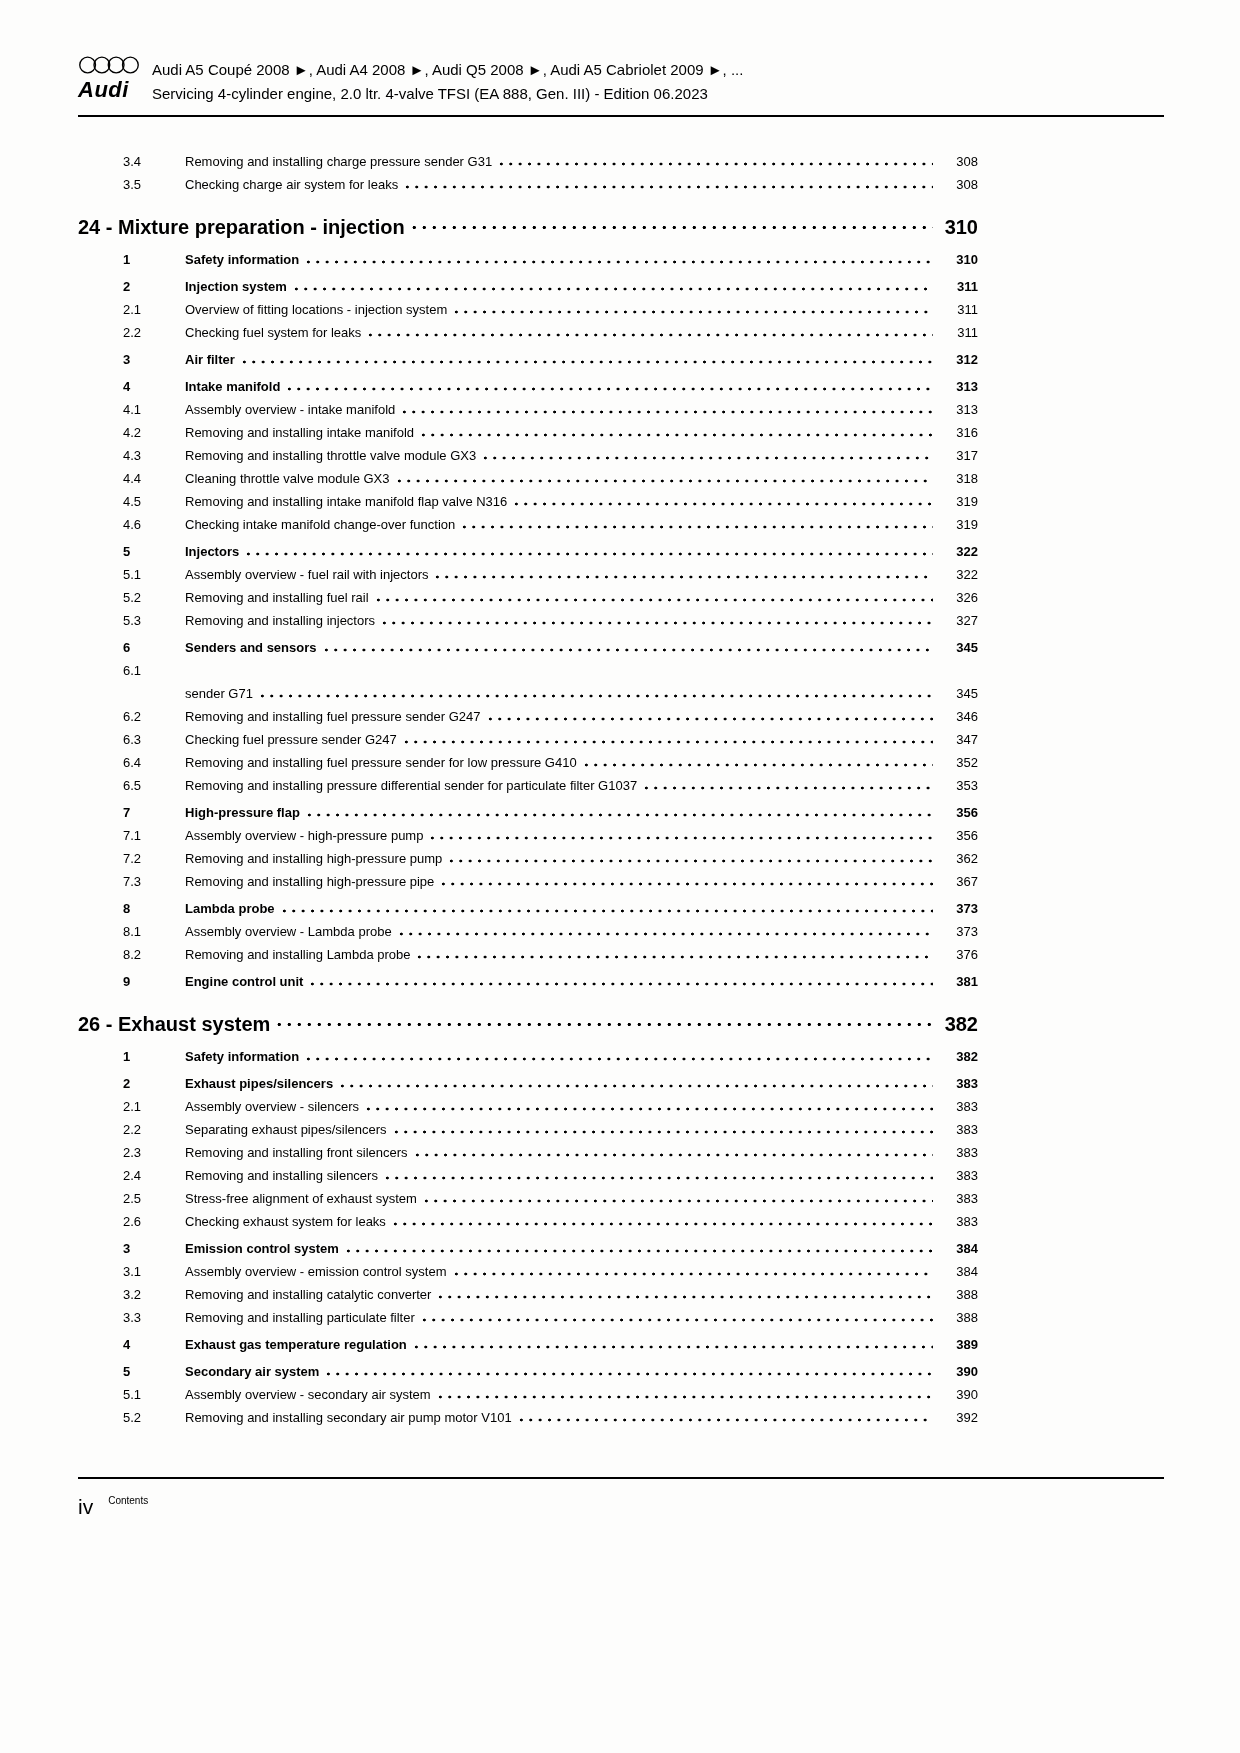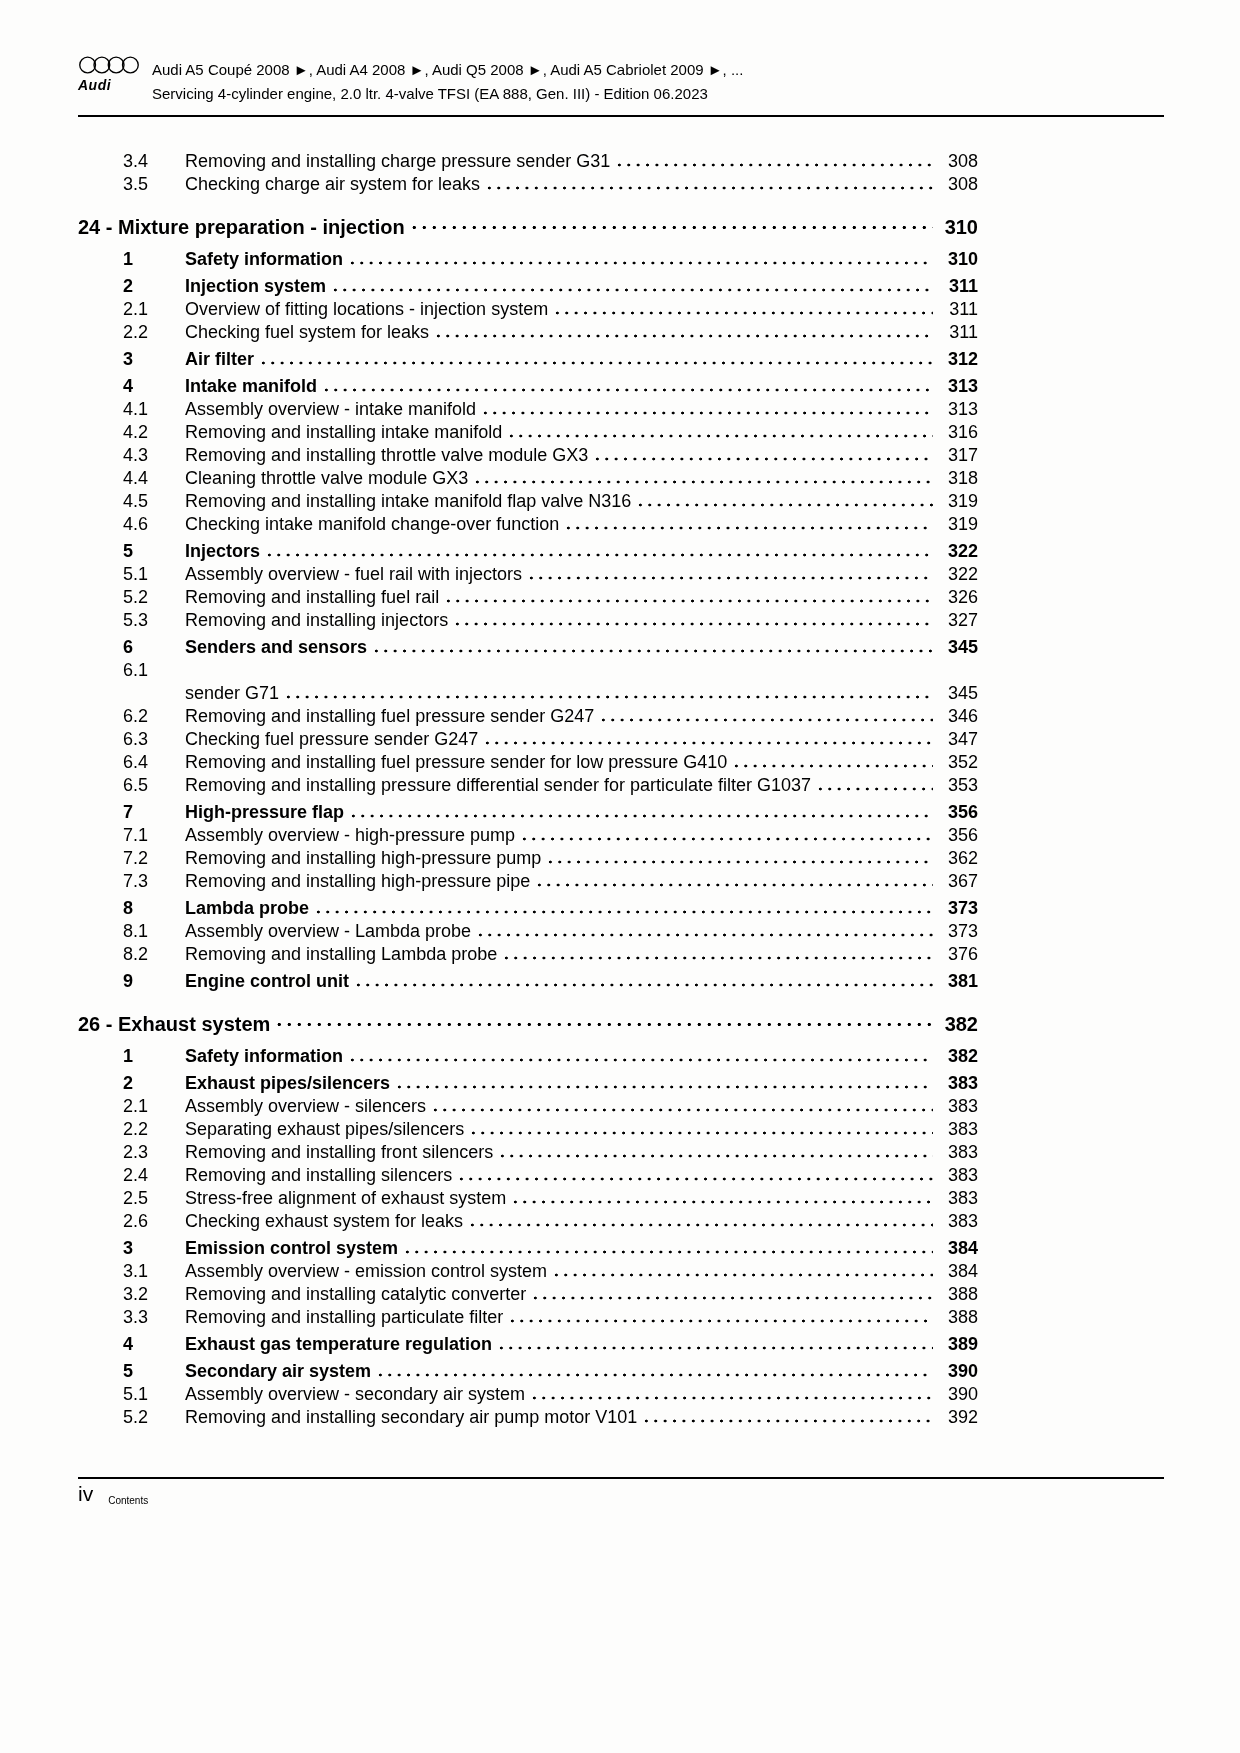--- a/index.html
+++ b/index.html
@@ -12,32 +12,32 @@
     overflow: hidden;
   }
   .content { position: absolute; left: 78px; top: 56px; width: 1086px; }
 
   
   .header { display: flex; align-items: flex-start; }
   .brand { width: 66px; flex: none; display: flex; flex-direction: column; }
   .rings { width: 62px; height: 18px; display: block; }
   .rings circle { fill: none; stroke: #000; stroke-width: 1.8; }
   .wordmark {
-    font-size: 14px; font-weight: bold; font-style: italic;
+    font-size: 22px; font-weight: bold; font-style: italic;
     letter-spacing: 0.5px; margin-top: 3px;
     font-family: "Liberation Sans", sans-serif;
   }
   .header-text { margin-left: 8px; font-size: 15px; line-height: 24px; padding-top: 2px; }
   .rule { height: 2px; background: #000; margin-top: 9px; }
 
   
   .toc { margin-top: 33px; width: 900px; }
   .toc-row {
     display: flex; align-items: baseline;
-    font-size: 18px; line-height: 23px;
+    font-size: 13px; line-height: 23px;
     padding-left: 45px;
   }
   .toc-row .num { flex: none; width: 62px; }
   .toc-row .title { flex: none; white-space: nowrap; }
   .toc-row .leader {
     flex: 1; min-width: 12px; height: 4px;
     margin: 0 3px 0 7px;
     background-image: radial-gradient(circle at 2.2px 2px, #000 1.25px, transparent 1.7px);
     background-size: 9.4px 4px;
     background-repeat: repeat-x;
@@ -54,21 +54,21 @@
   .toc-row.chapter .leader {
     height: 5px;
     background-image: radial-gradient(circle at 2.2px 2.5px, #000 1.4px, transparent 1.9px);
     background-size: 10px 5px;
   }
   .toc-row.section { font-weight: bold; margin-top: 4px; }
 
   
   .footer { position: absolute; left: 78px; top: 1477px; width: 1086px; }
   .footer .rule { margin-top: 0; }
-  .footer-line { display: flex; align-items: flex-end; margin-top: 3px; }
+  .footer-line { display: flex; align-items: flex-start; margin-top: 16px; }
   .page-num { font-size: 21px; }
   .footer-label { font-size: 10px; margin-left: 15px; }
 </style>
 </head>
 <body>
 
 <div class="content">
 
   <header class="header">
     <div class="brand">

